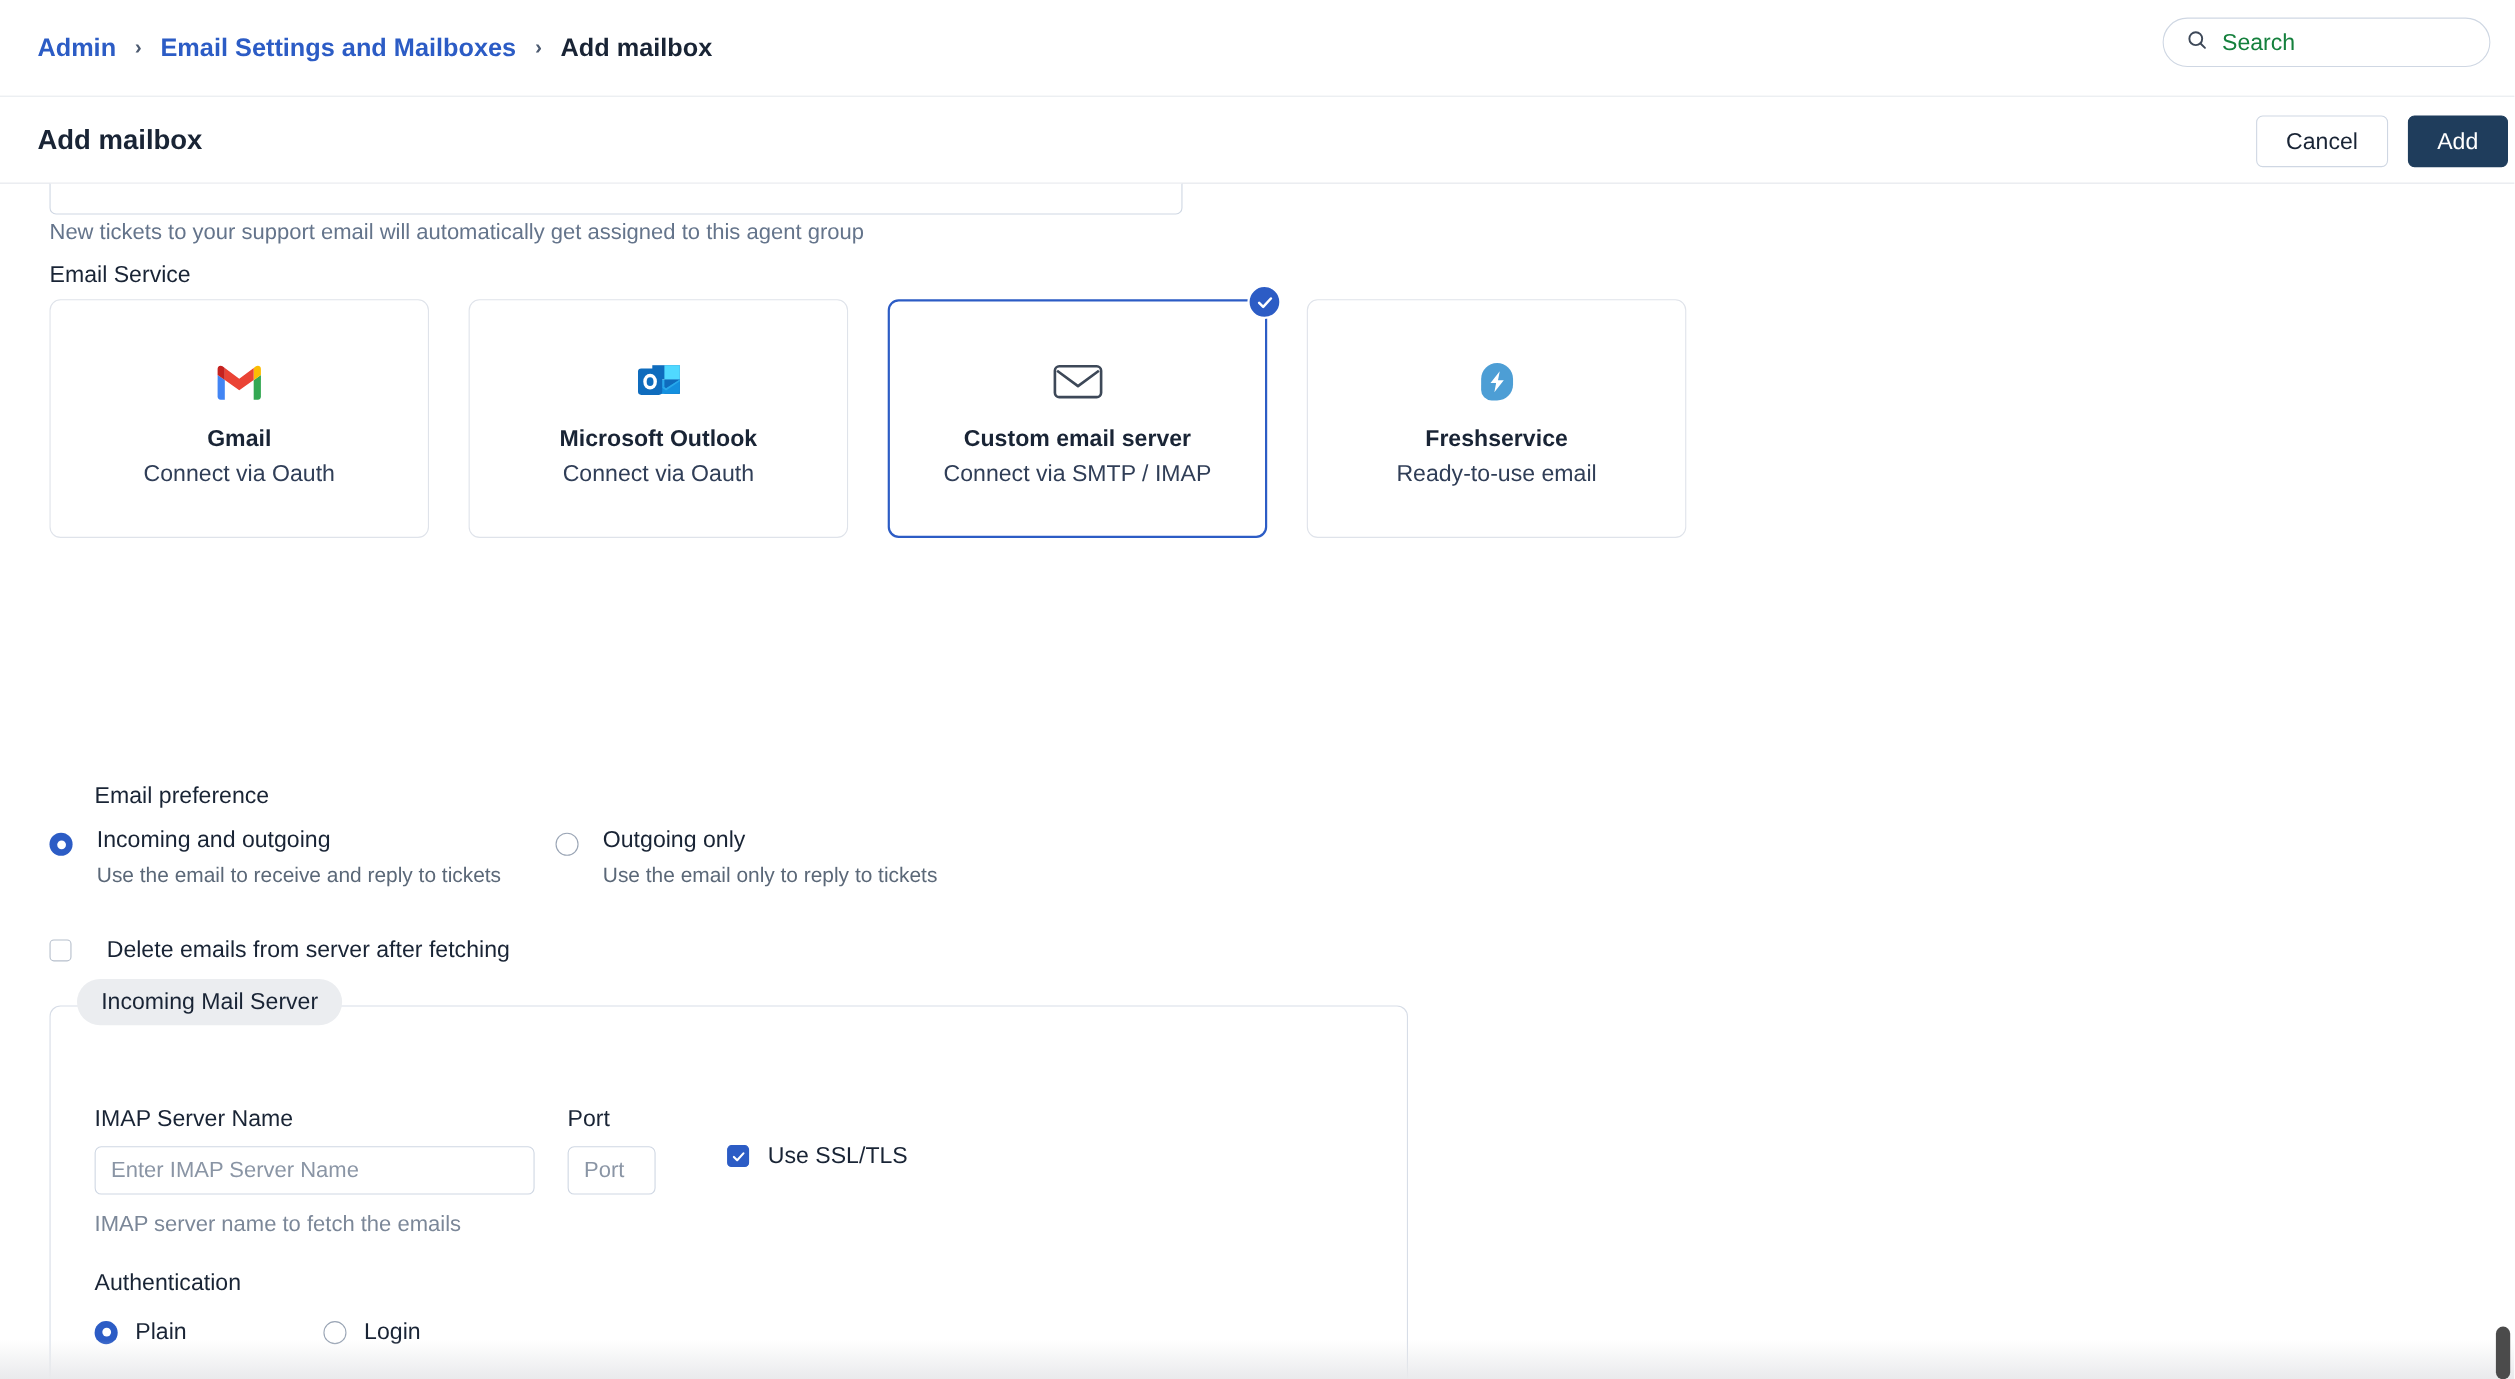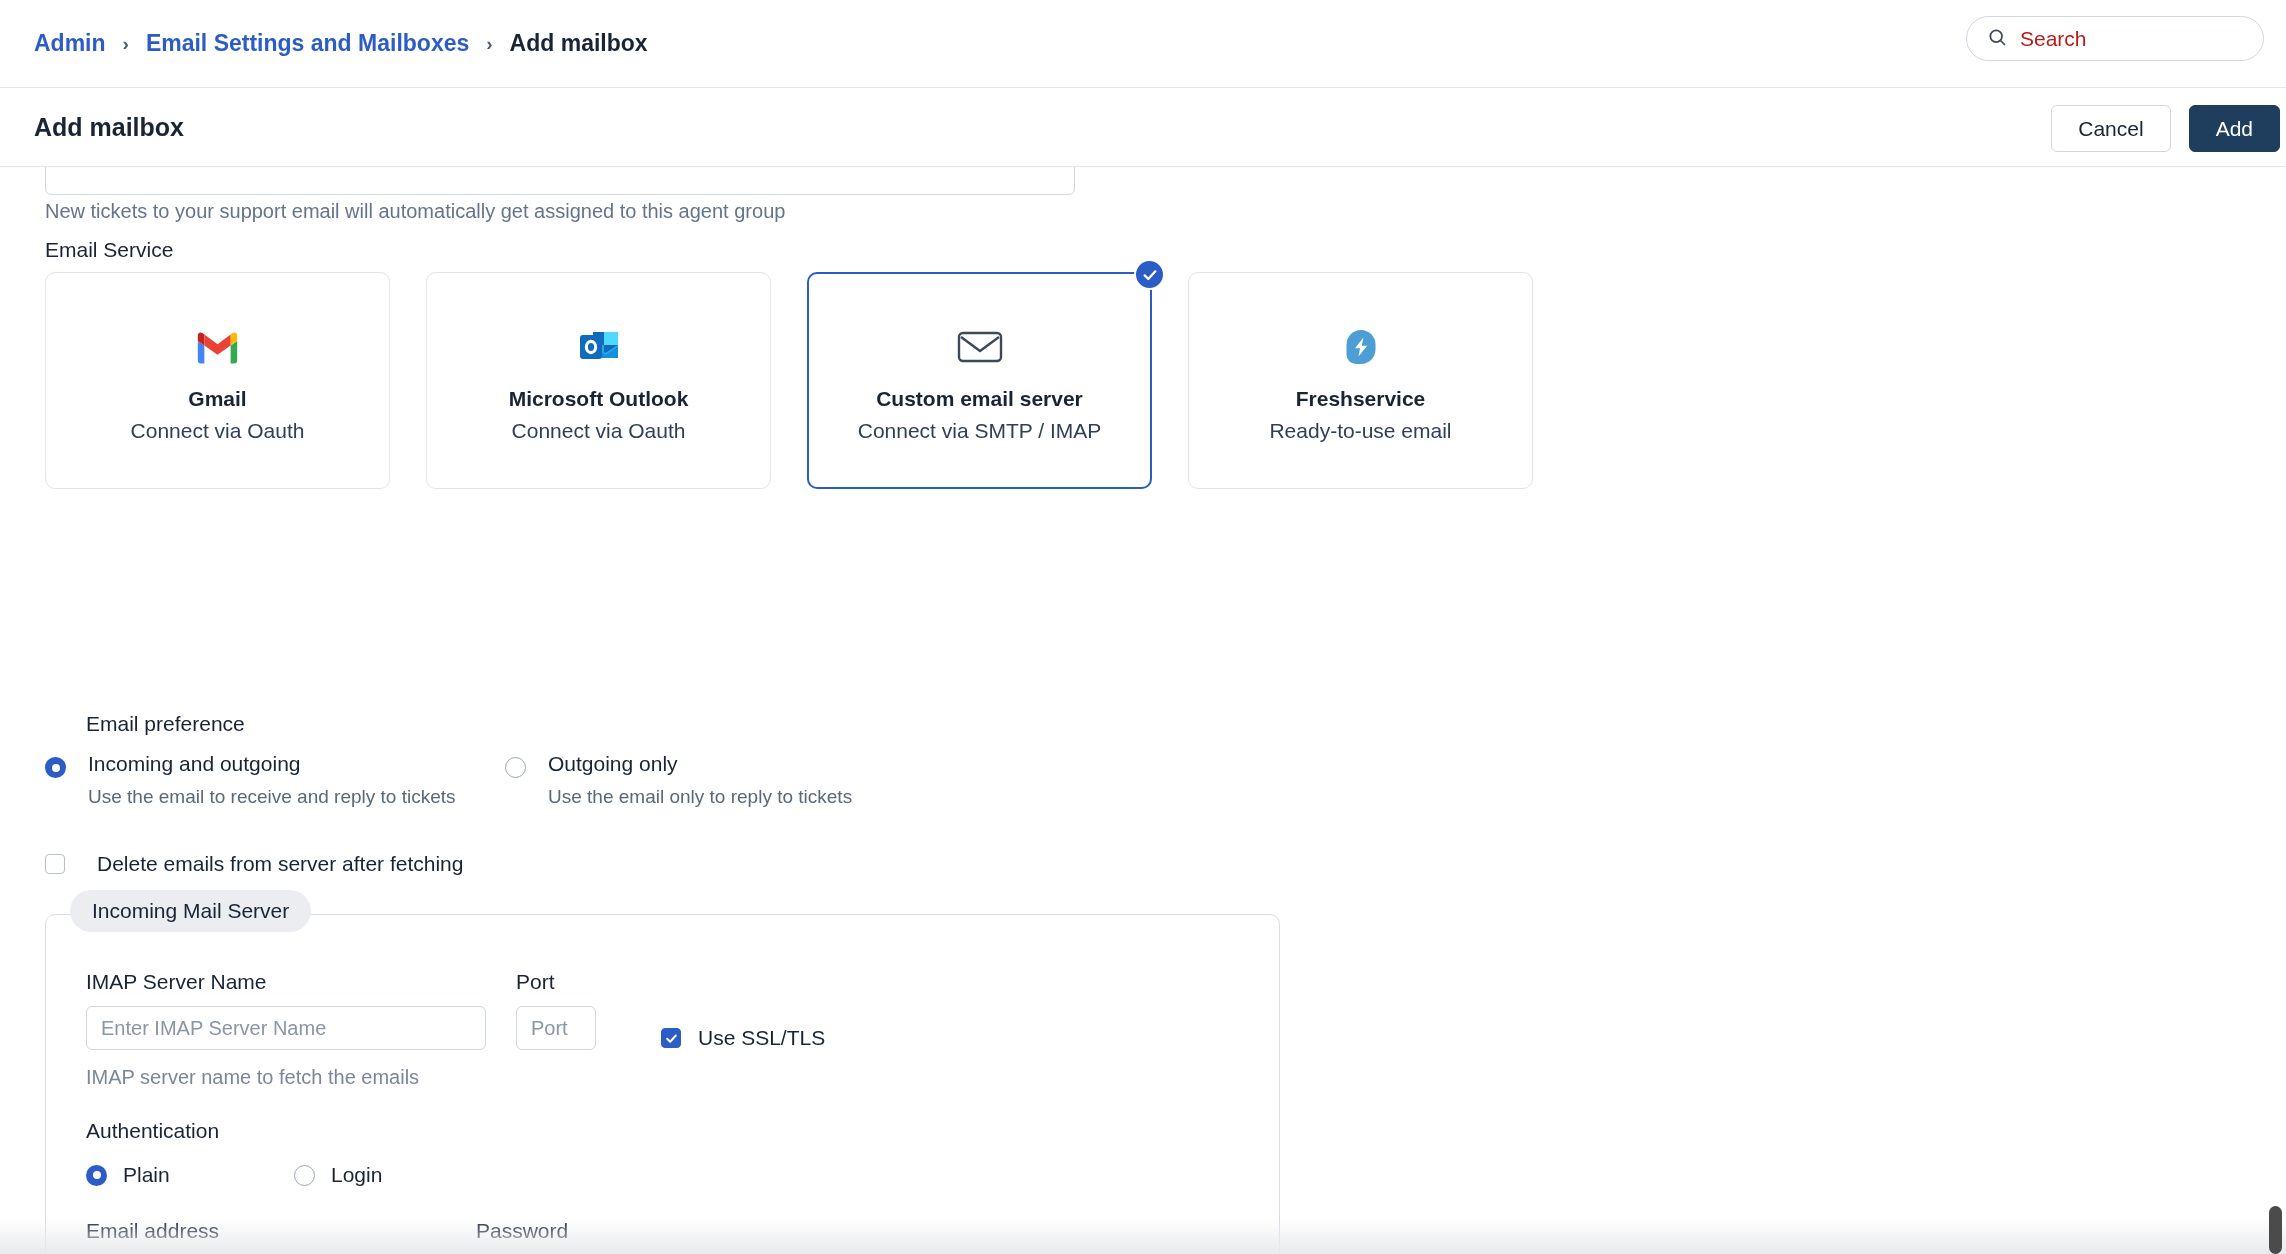--- a/index.html
+++ b/index.html
@@ -35,21 +35,21 @@
     width: 298px;
     height: 45px;
     border: 1px solid #cfd7e3;
     border-radius: 25px;
     display: flex;
     align-items: center;
     gap: 13px;
     padding: 0 20px;
     background: #fff;
   }
-  .search-box .ph { color: #b91c1c; font-size: 21px; }
+  .search-box .ph { color: #15803d; font-size: 21px; }
 
   
   .pagehead {
     position: relative;
     height: 79px;
     width: 100%;
     background: #ffffff;
     border-bottom: 1px solid #e3e6ec;
     display: flex;
     align-items: center;
@@ -383,21 +383,21 @@
 
   <div class="checkbox-row">
     <span class="cbox"></span>
     <span class="cbox-label">Delete emails from server after fetching</span>
   </div>
 
   <div class="fieldset">
     <div class="legend">Incoming Mail Server</div>
 
     <div class="fs-body">
-      <div class="row" style="align-items:flex-end;">
+      <div class="row" style="align-items:flex-start;margin-top:36px;">
         <div style="width:430px;">
           <div class="field-label">IMAP Server Name</div>
           <div class="inp" style="width:400px;">Enter IMAP Server Name</div>
         </div>
 
         <div style="width:110px;">
           <div class="field-label">Port</div>
           <div class="inp" style="width:80px;">Port</div>
         </div>
 

